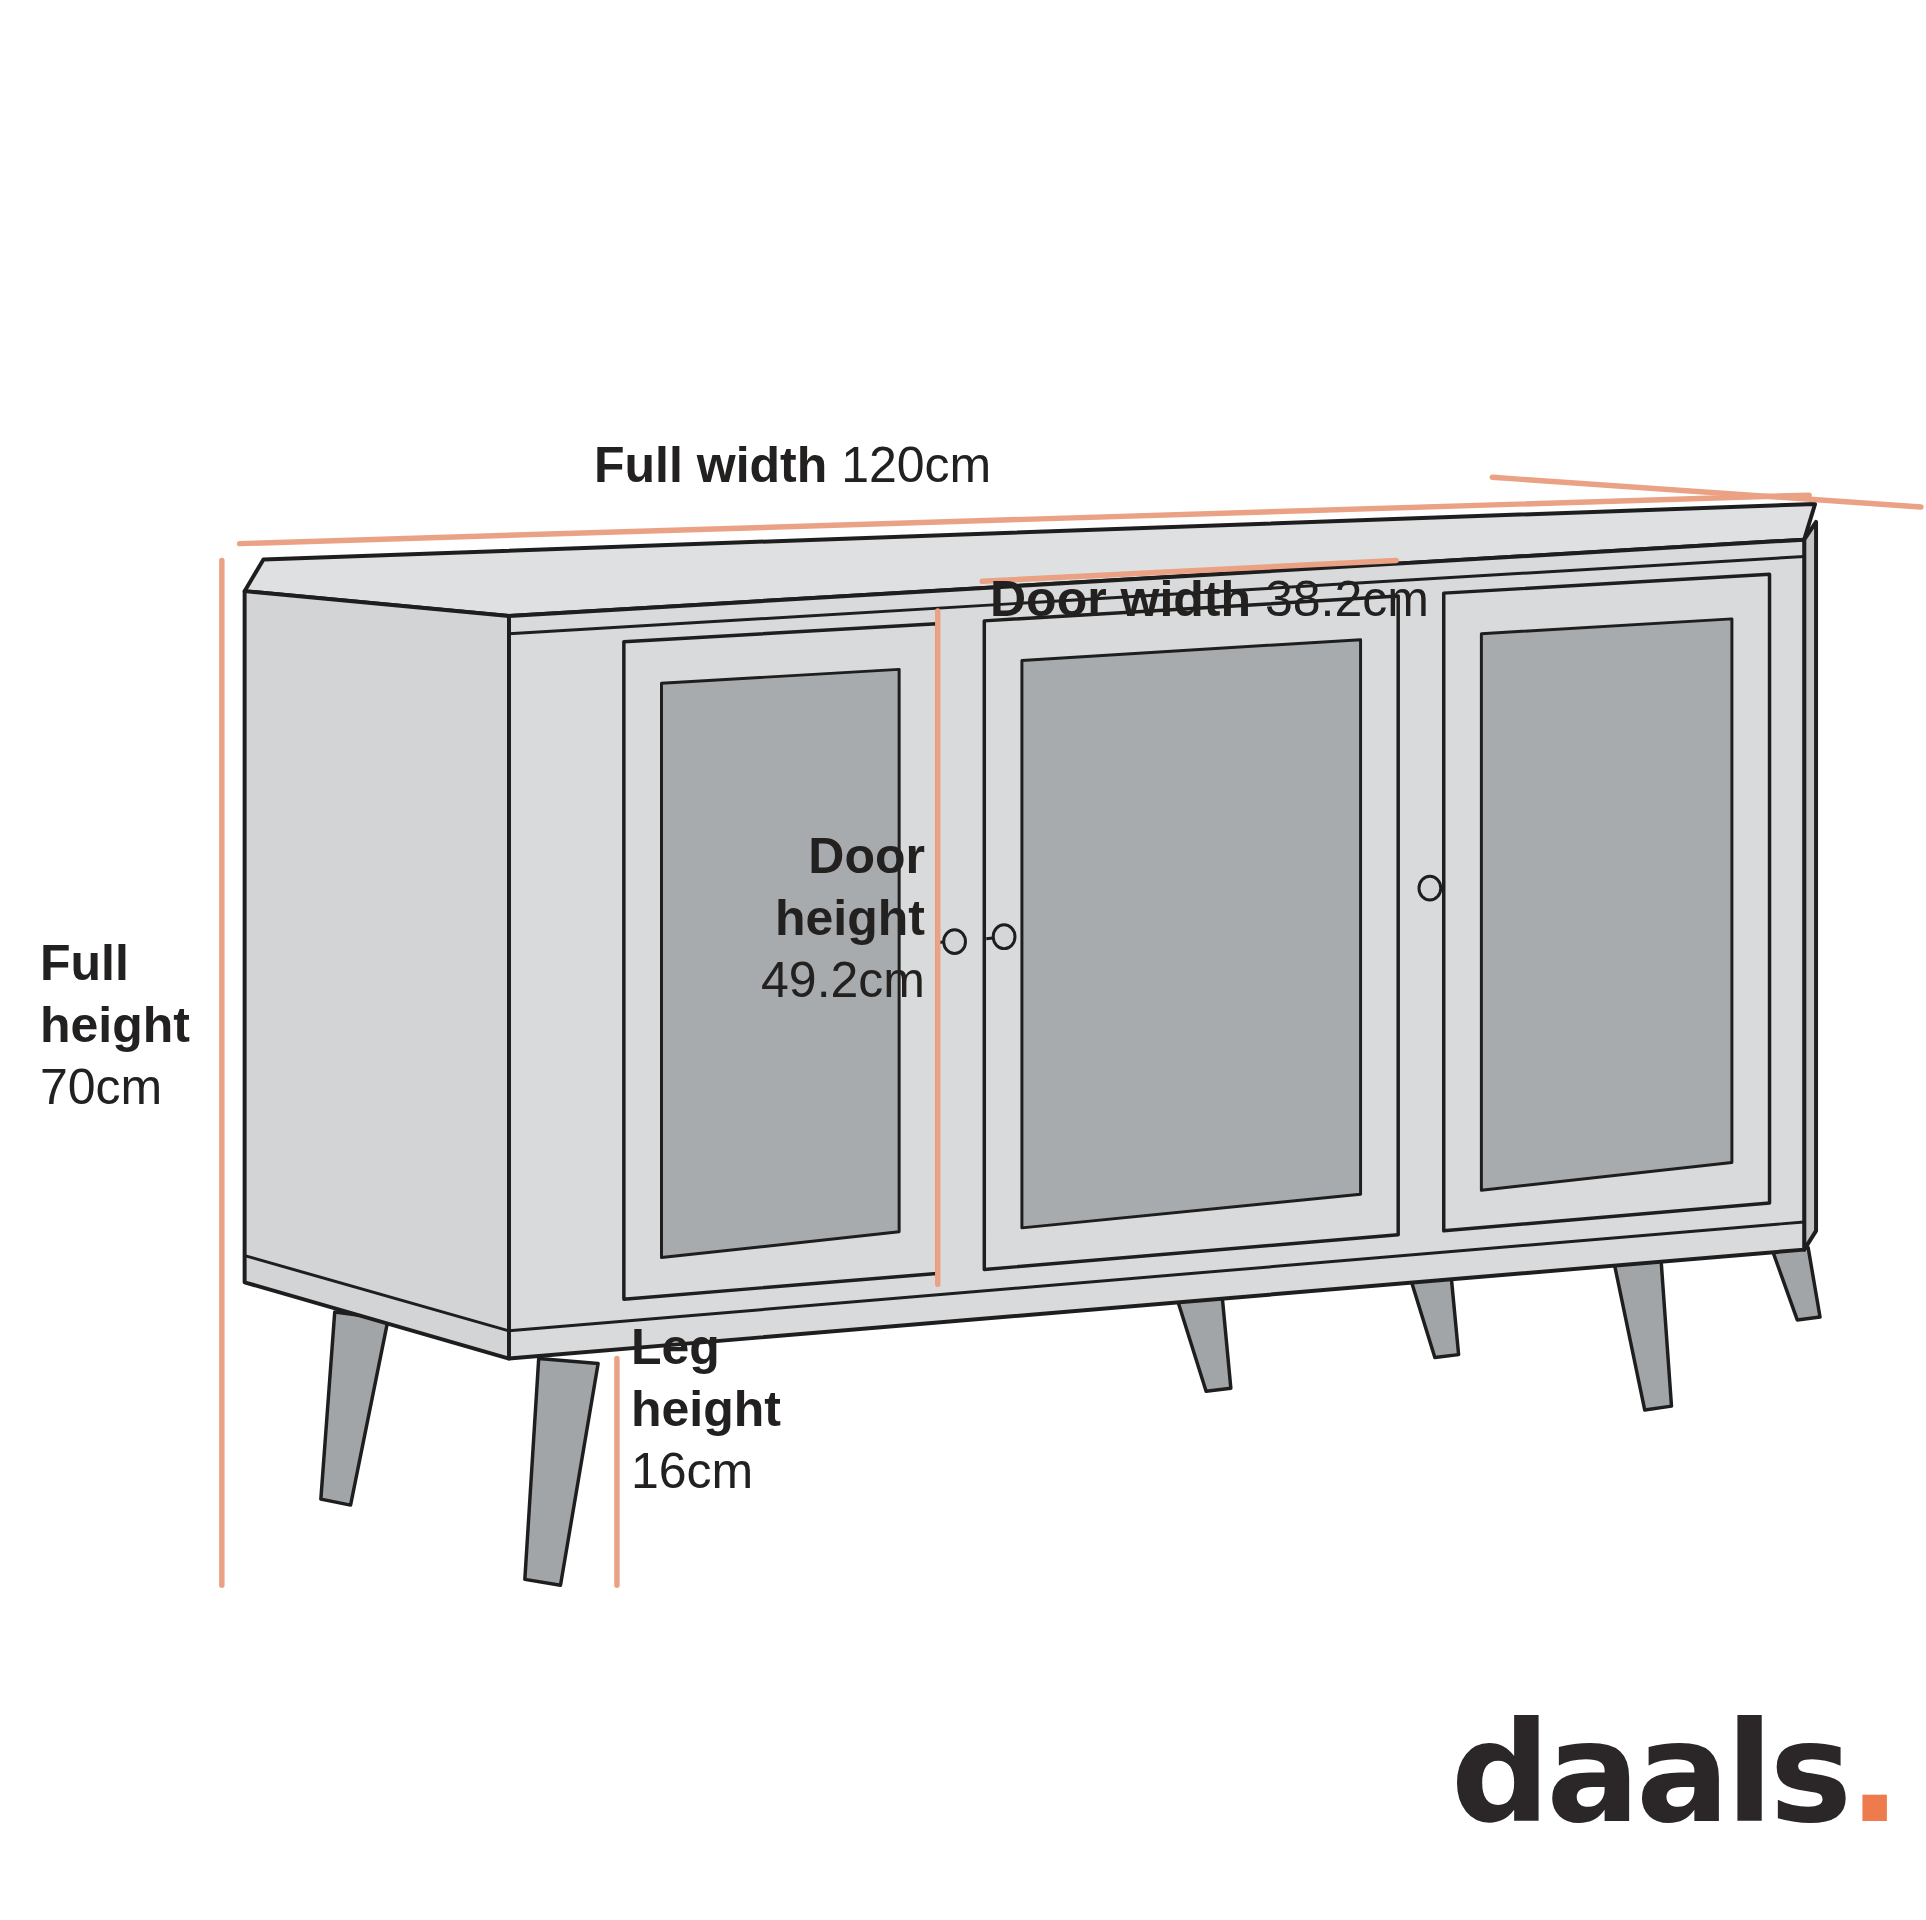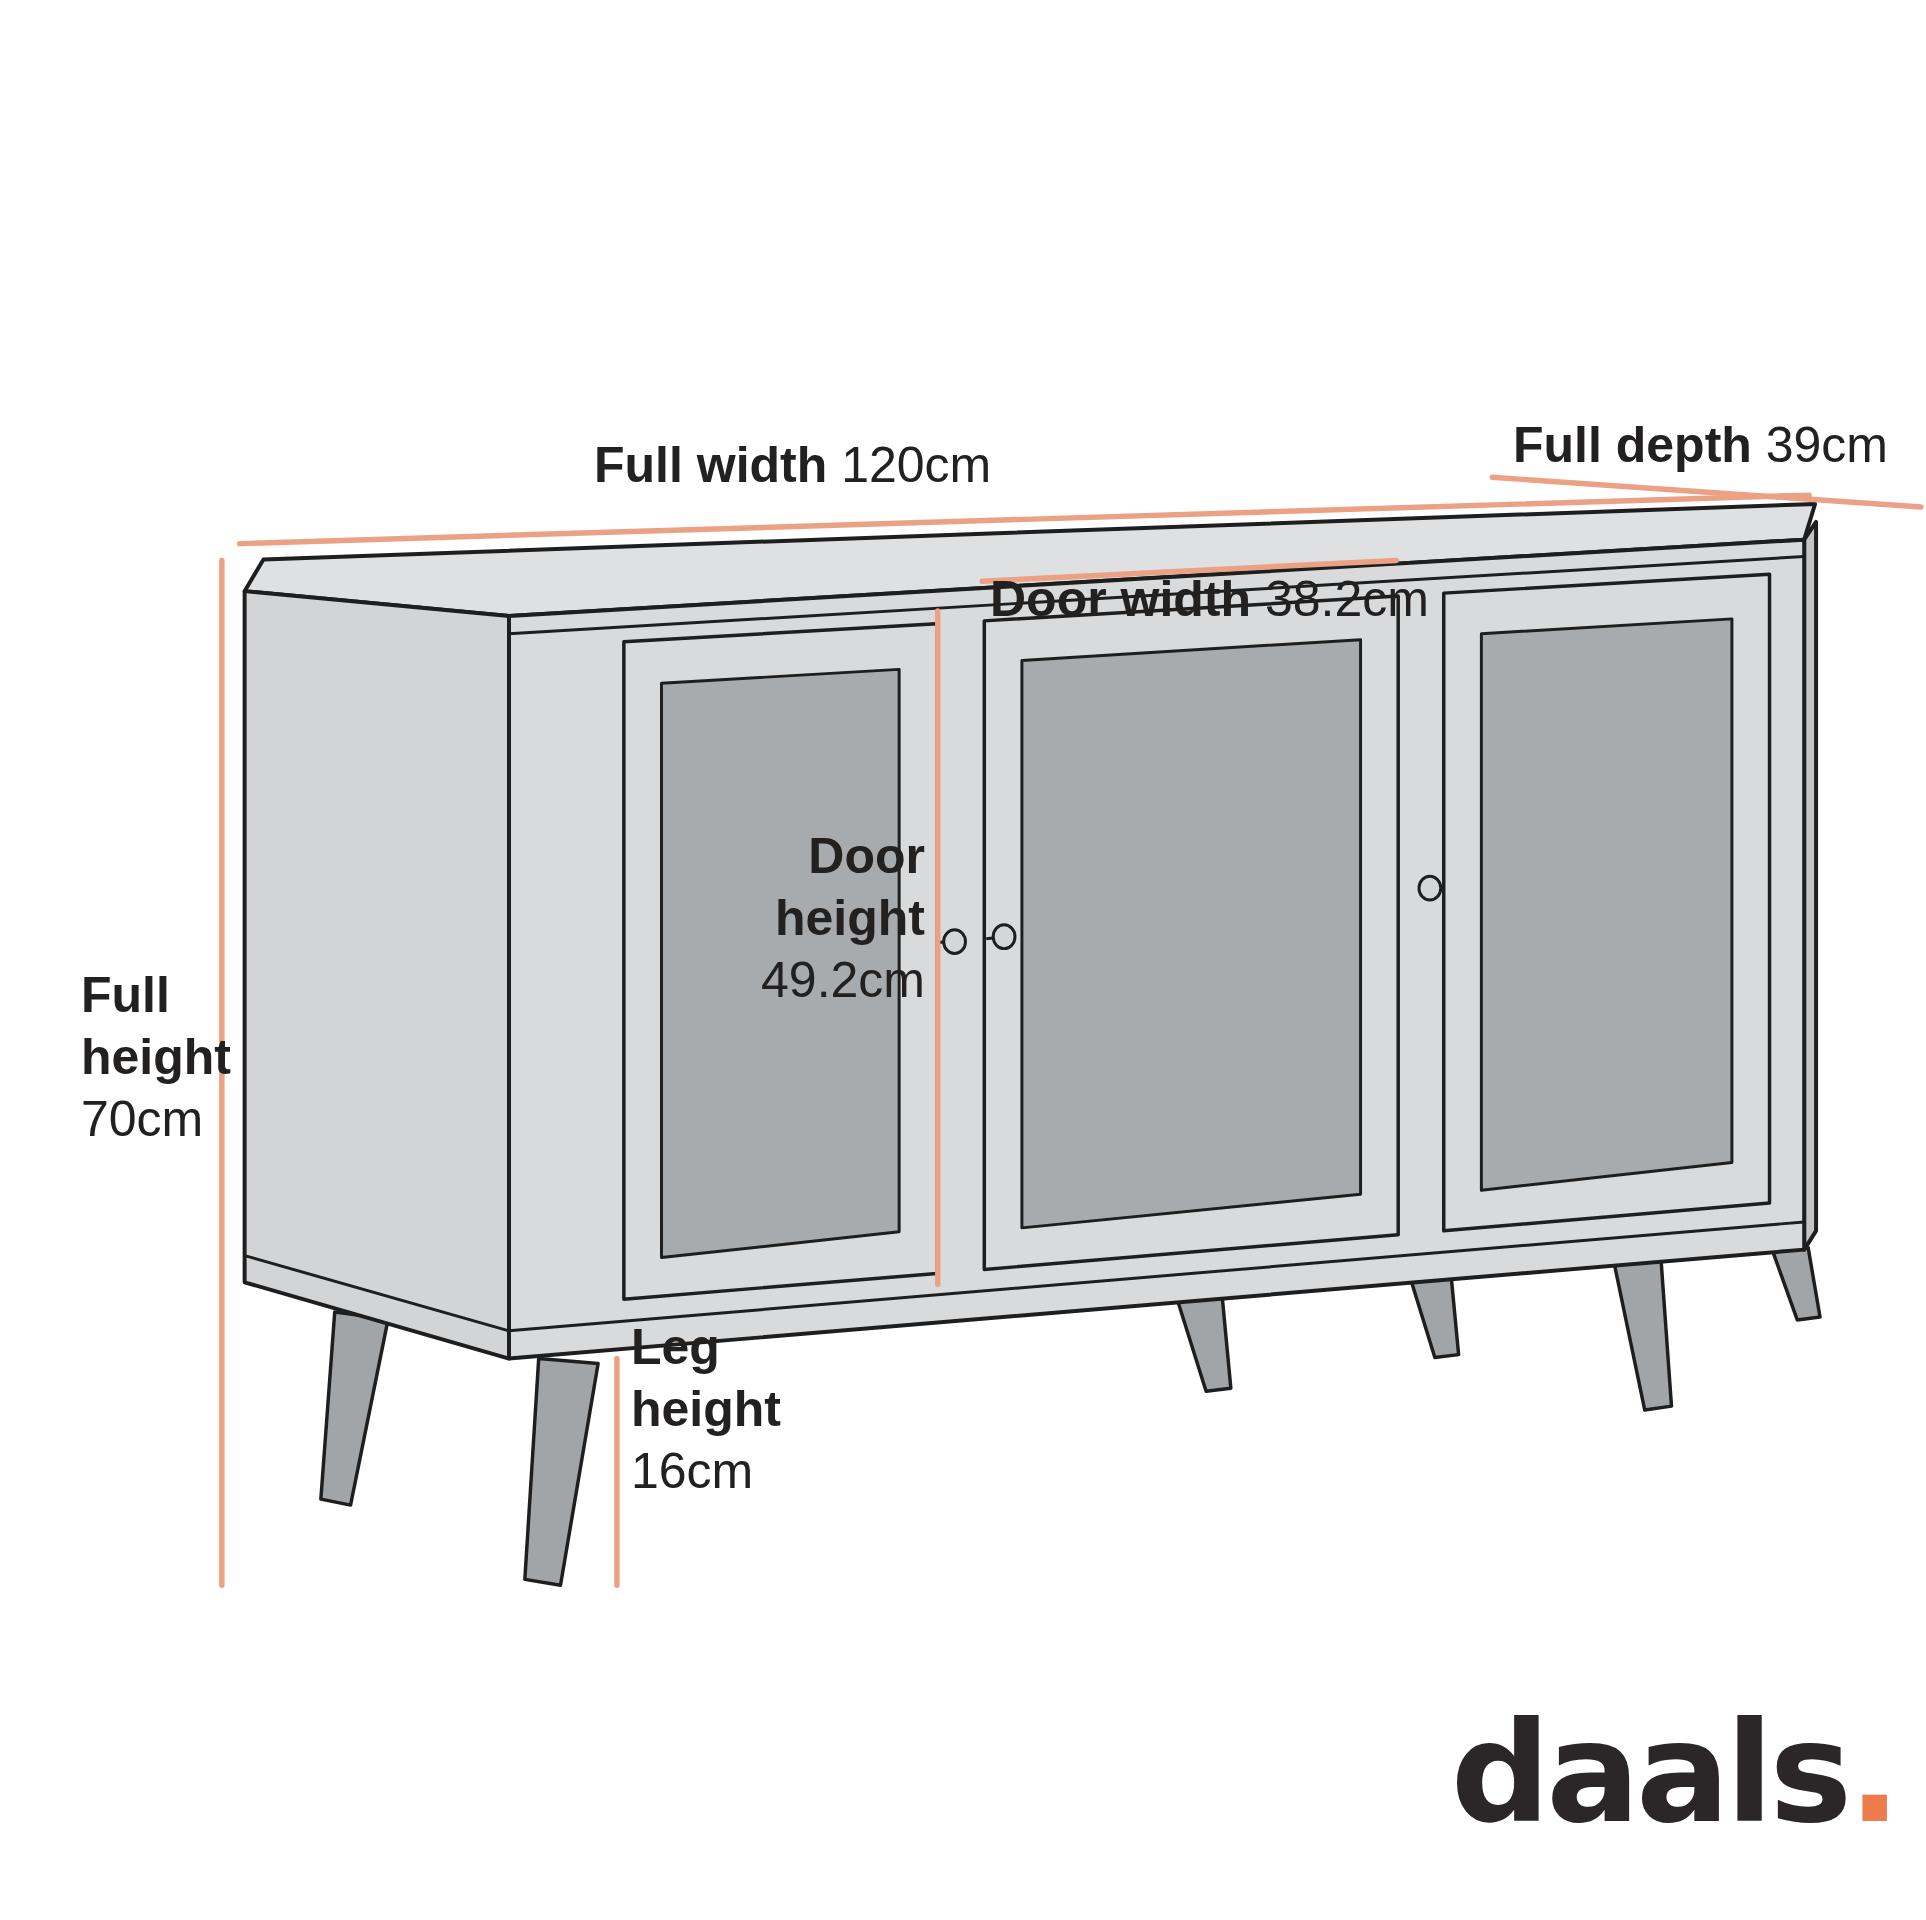--- a/index.html
+++ b/index.html
@@ -88,26 +88,22 @@
       <line x1="947" y1="617" x2="947" y2="1297"></line>
       <line x1="623" y1="1372" x2="623" y2="1601"></line>
     </g>
   </svg>
 
   <div class="dim-label nowrap" style="left:594px; top:434px;">
     <span class="lbl">Full width</span>
     <span class="val">120cm</span>
   </div>
 
-  <div class="dim-label nowrap" style="left:1513px; top:414px;">
-    <span class="lbl">Full depth</span>
-    <span class="val">39cm</span>
-  </div>
 
-  <div class="dim-label" style="left:40px; top:964px; width:176px;margin-left:41px;">
+  <div class="dim-label" style="left:40px; top:932px; width:176px;">
     <span class="lbl">Full height</span>
     <span class="val block">70cm</span>
   </div>
 
   <div class="dim-label nowrap" style="left:990px; top:568px;">
     <span class="lbl">Door width</span>
     <span class="val">38.2cm</span>
   </div>
 
   <div class="dim-label" style="left:747px; top:825px; width:178px;text-align:right;">

